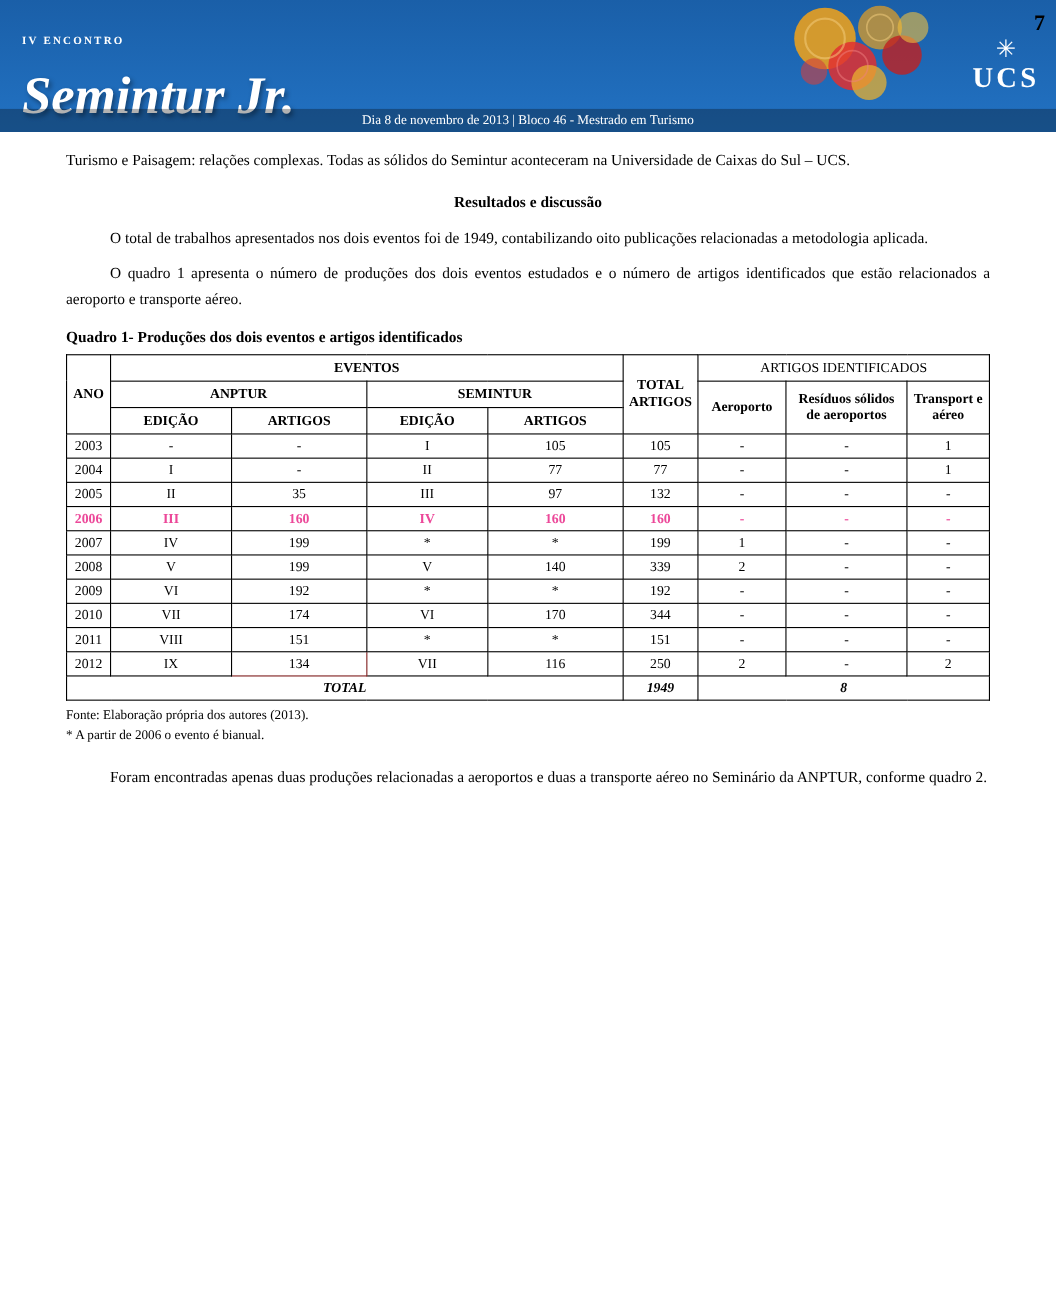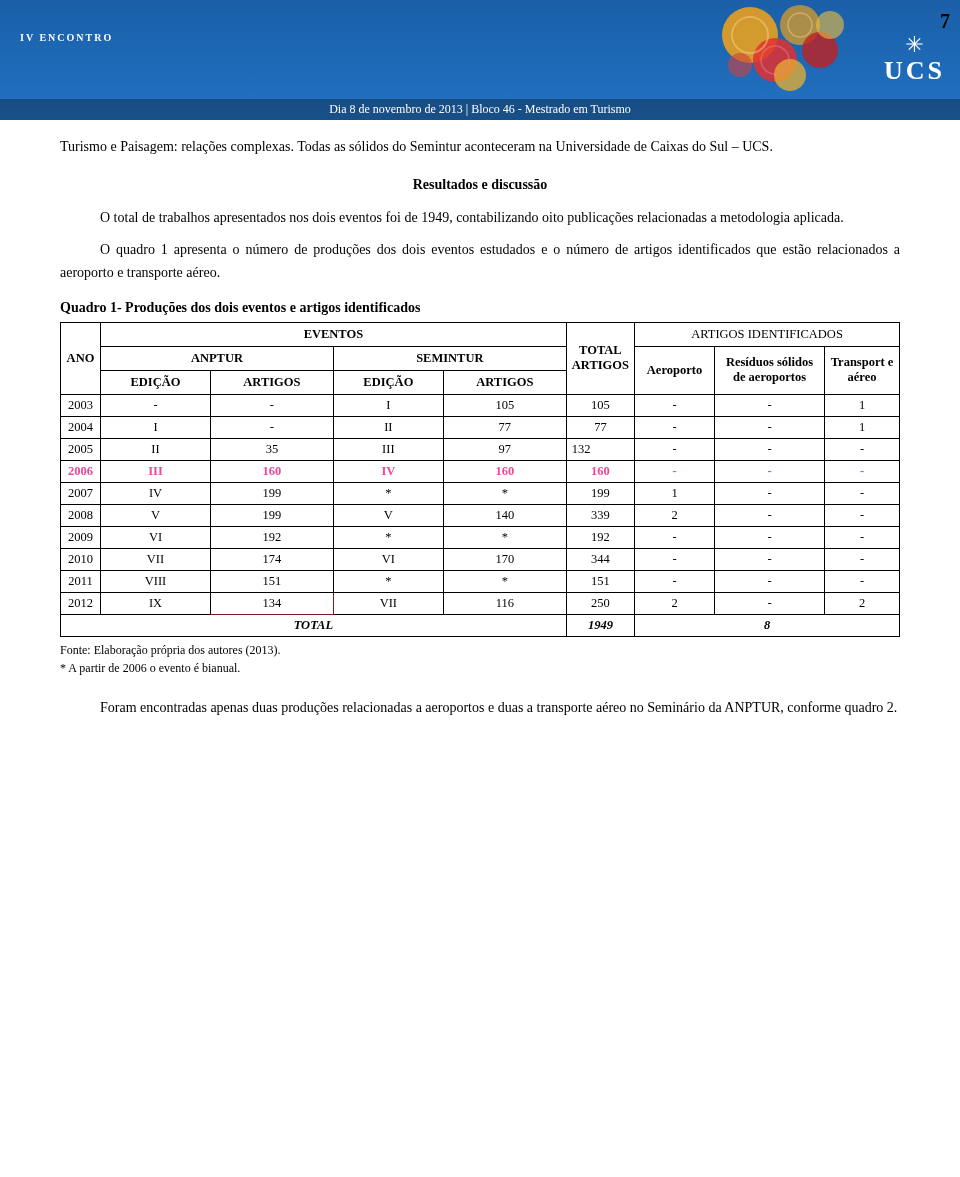--- a/index.html
+++ b/index.html
@@ -23,20 +23,21 @@
 <div style="position:relative;">
 
   <div style="position:absolute; top:10px; right:10px; font-size:20px; font-weight:bold; z-index:10;">7</div>
 
   <div style="width:100%; height:120px; background: linear-gradient(180deg, #1a5fa8 0%, #2272c3 100%); position:relative; overflow:hidden;">
 
     <div style="display:flex; height:100%; position:relative;">
 
       <div style="display:flex; flex-direction:column; justify-content:space-between; padding: 8px 20px; flex:1; position:relative; z-index:2;margin-top:24px;">
         <div style="color:#fff; font-size:10px; font-weight:bold; letter-spacing:2px; text-transform:uppercase; margin-bottom:2px;">IV ENCONTRO</div>
+        <div style="font-family:Georgia,serif; font-size:48px; color:#fff; font-style:italic; font-weight:bold; line-height:1; text-shadow:2px 2px 5px rgba(0,0,0,0.4);">Semintur Jr.</div>
       </div>
 
       <div style="position:absolute; right:110px; top:5px; width:130px; height:100px;">
         <svg width="130" height="100" viewBox="0 0 130 100">
 
           <circle cx="30" cy="30" r="28" fill="#e8a020" opacity="0.9"></circle>
           <circle cx="55" cy="55" r="22" fill="#e03030" opacity="0.85"></circle>
           <circle cx="80" cy="20" r="20" fill="#e8a020" opacity="0.7"></circle>
           <circle cx="100" cy="45" r="18" fill="#c02020" opacity="0.8"></circle>
           <circle cx="70" cy="70" r="16" fill="#e8b030" opacity="0.75"></circle>
@@ -122,21 +123,21 @@
           <td style="border:1px solid #000; padding:3px 5px; text-align:center;">-</td>
           <td style="border:1px solid #000; padding:3px 5px; text-align:center;">1</td>
         </tr>
 
         <tr>
           <td style="border:1px solid #000; padding:3px 5px; text-align:center;">2005</td>
           <td style="border:1px solid #000; padding:3px 5px; text-align:center;">II</td>
           <td style="border:1px solid #000; padding:3px 5px; text-align:center;">35</td>
           <td style="border:1px solid #000; padding:3px 5px; text-align:center;">III</td>
           <td style="border:1px solid #000; padding:3px 5px; text-align:center;">97</td>
-          <td style="border:1px solid #000; padding:3px 5px; text-align:left;">132</td>
+          <td style="border:1px solid #000; padding:3px 5px; text-align:center;">132</td>
           <td style="border:1px solid #000; padding:3px 5px; text-align:center;">-</td>
           <td style="border:1px solid #000; padding:3px 5px; text-align:center;">-</td>
           <td style="border:1px solid #000; padding:3px 5px; text-align:center;">-</td>
         </tr>
 
         <tr style="color:#ec4899; font-weight:bold;">
           <td style="border:1px solid #000; padding:3px 5px; text-align:center;">2006</td>
           <td style="border:1px solid #000; padding:3px 5px; text-align:center;">III</td>
           <td style="border:1px solid #000; padding:3px 5px; text-align:center;">160</td>
           <td style="border:1px solid #000; padding:3px 5px; text-align:center;">IV</td>

